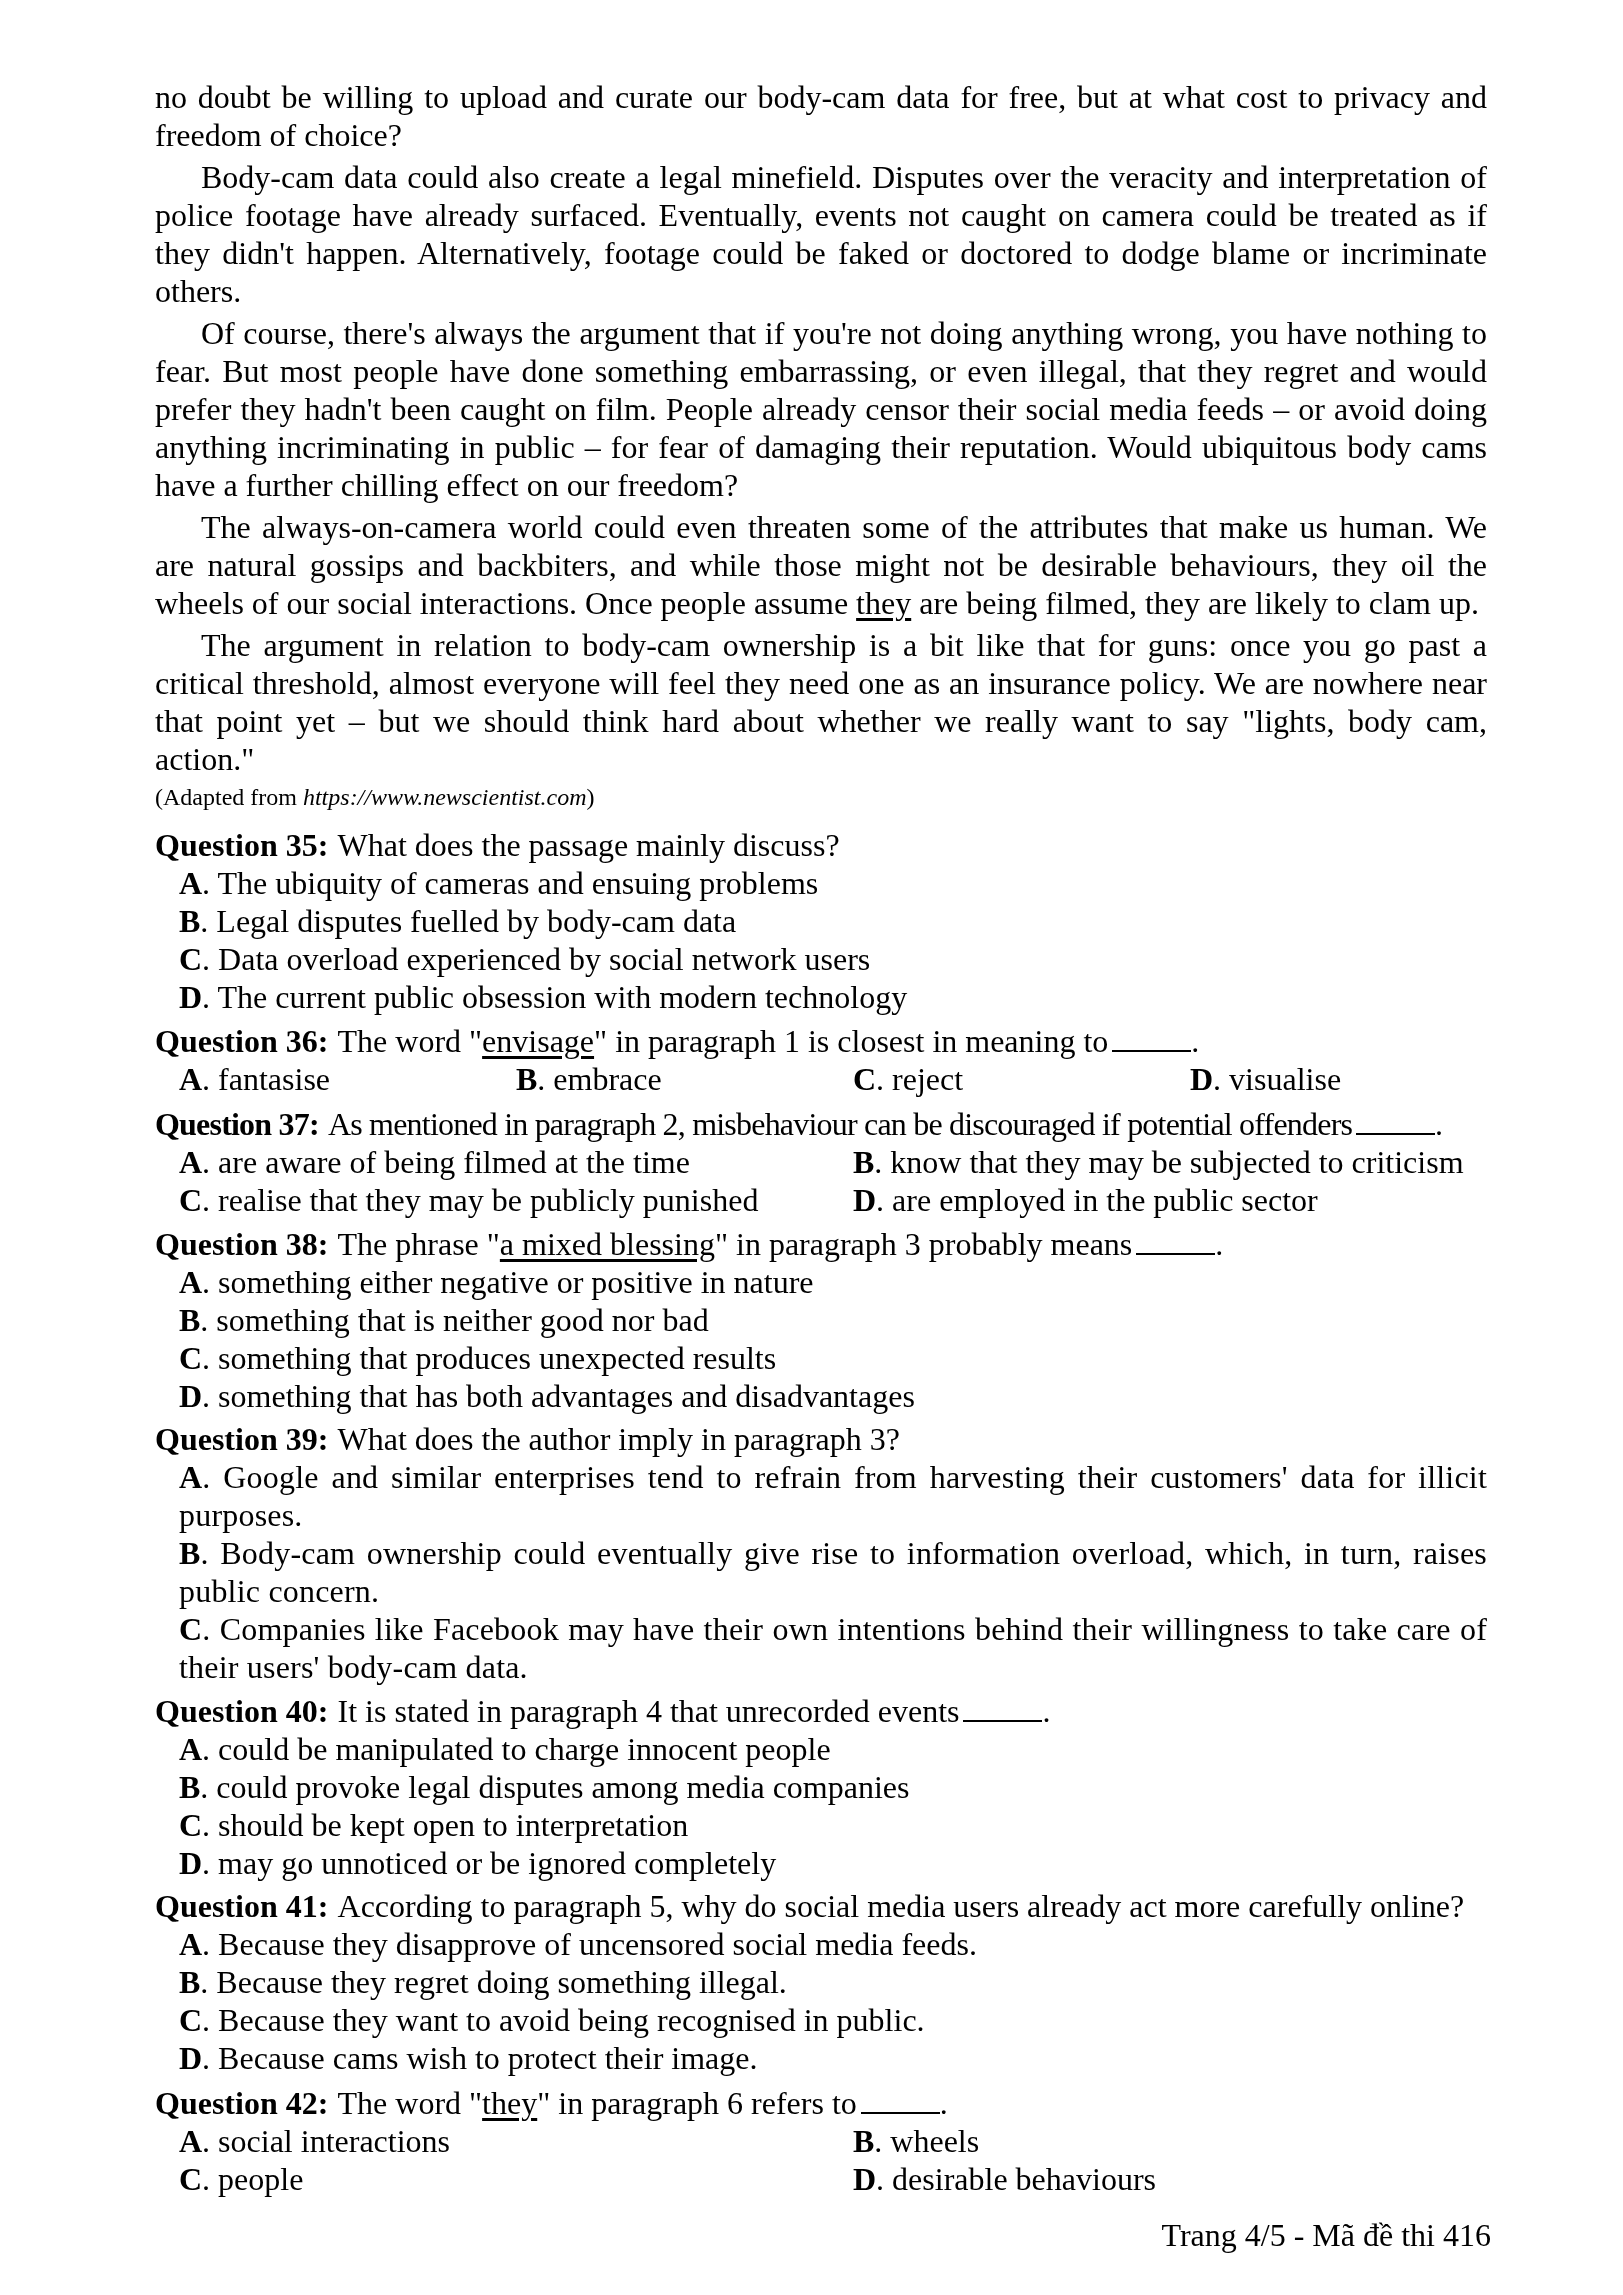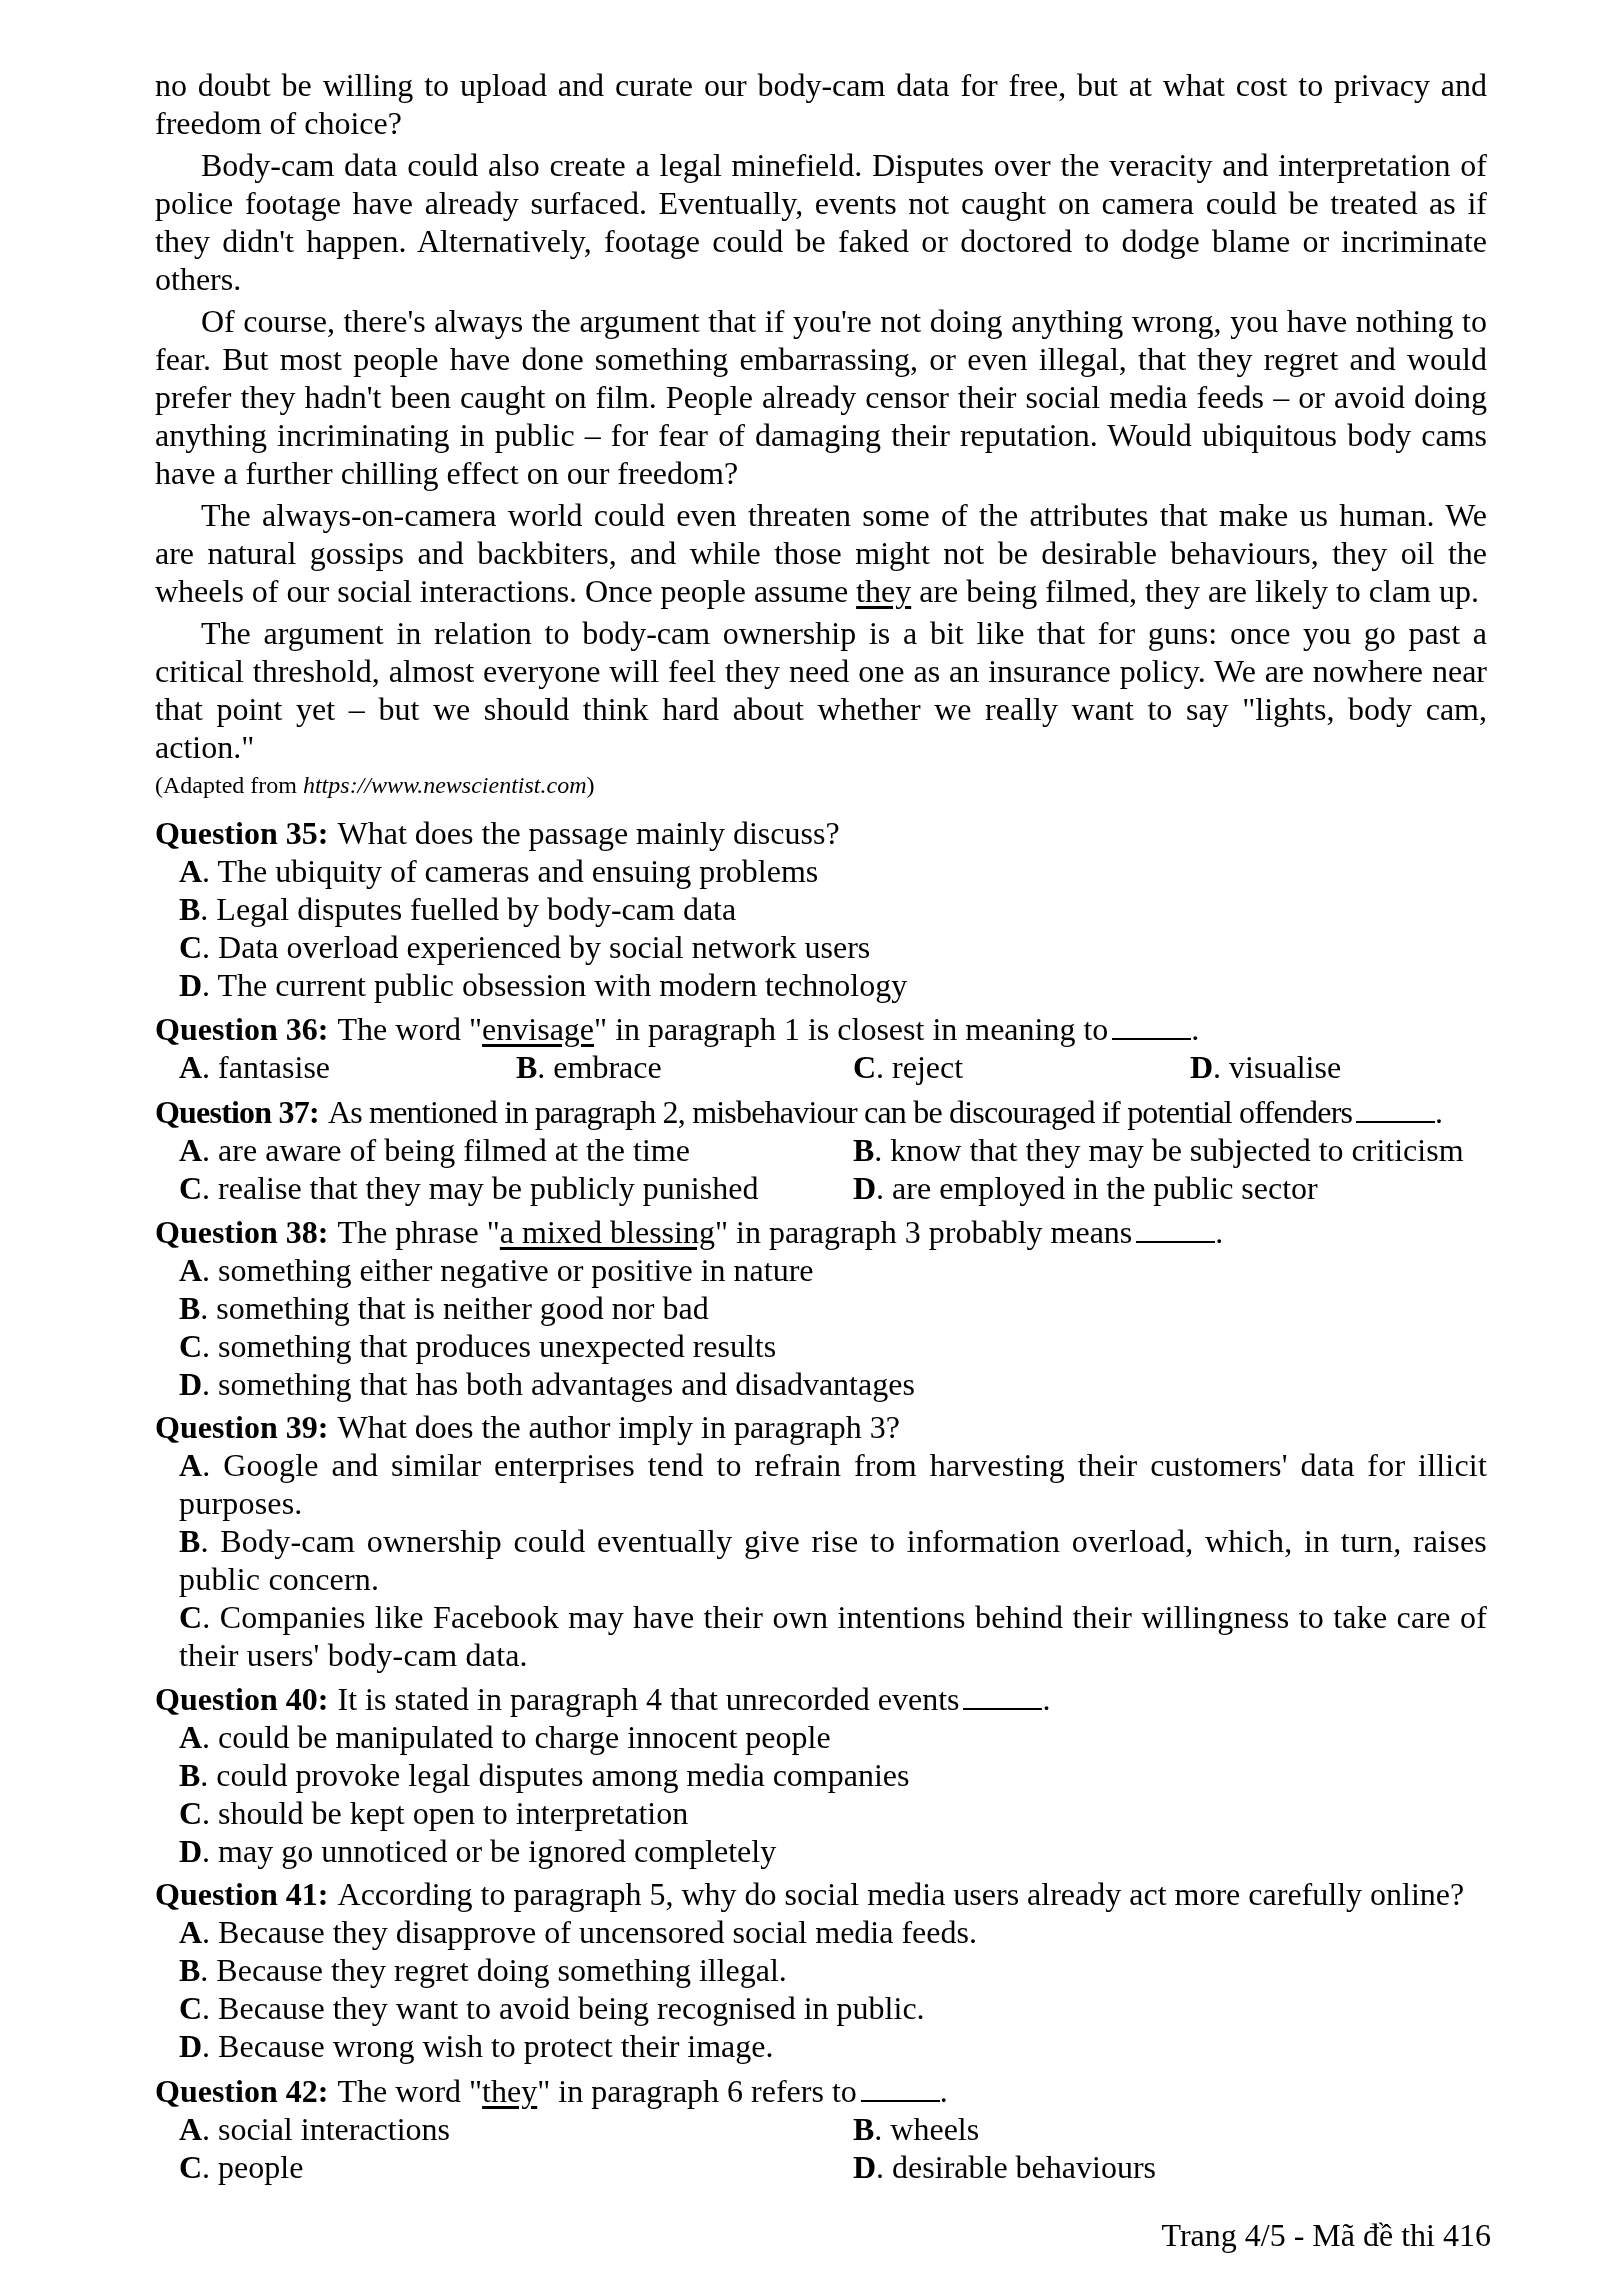--- a/index.html
+++ b/index.html
@@ -2,21 +2,21 @@
 <html style="font-size:10.5px"><head>
 <meta charset="utf-8">
 <style>
   html, body { margin: 0; padding: 0; background: #ffffff; }
   body {
     width: 1623px; height: 2295px; position: relative; overflow: hidden;
     font-family: "Liberation Serif", "DejaVu Serif", serif;
     color: #000000;
   }
   .page {
-    position: absolute; left: 155px; top: 66px; width: 1332px;
+    position: absolute; left: 155px; top: 78px; width: 1332px;
     font-size: 32px; line-height: 38px;
   }
   .para { margin: 0 0 3.9px 0; text-align: justify; }
   .para.indent { text-indent: 46px; }
   .para.first { text-indent: 0; }
   .u-bold { font-weight: normal; text-decoration: underline; text-decoration-thickness: 2.6px; text-underline-offset: 3.9px; }
   .source {
     text-align: left; font-size: 24px; line-height: 33px; margin: 3.9px 0 11.8px 0;
   }
   .source .url { font-style: italic; }
@@ -105,21 +105,21 @@
           <div class="opt"><span class="opt-letter">C</span><span>. </span><span class="opt-text">should be kept open to interpretation</span></div>
           <div class="opt"><span class="opt-letter">D</span><span>. </span><span class="opt-text">may go unnoticed or be ignored completely</span></div>
         </div>
       </div>
       <div class="question q41">
         <p class="q-stem"><span class="q-label">Question 41:</span><span class="q-sep"></span><span>According to paragraph 5, why do social media users already act more carefully online?</span></p>
         <div class="opts one-col">
           <div class="opt"><span class="opt-letter">A</span><span>. </span><span class="opt-text">Because they disapprove of uncensored social media feeds.</span></div>
           <div class="opt"><span class="opt-letter">B</span><span>. </span><span class="opt-text">Because they regret doing something illegal.</span></div>
           <div class="opt"><span class="opt-letter">C</span><span>. </span><span class="opt-text">Because they want to avoid being recognised in public.</span></div>
-          <div class="opt"><span class="opt-letter">D</span><span>. </span><span class="opt-text">Because wrong wish to protect their image.</span></div>
+          <div class="opt"><span class="opt-letter">D</span><span>. </span><span class="opt-text">Because cams wish to protect their image.</span></div>
         </div>
       </div>
       <div class="question q42">
         <p class="q-stem"><span class="q-label">Question 42:</span><span class="q-sep"></span><span>The word "</span><span class="u-bold">they</span><span>" in paragraph 6 refers to</span><span class="blank"></span><span>.</span></p>
         <div class="opts two-col">
           <div class="opt"><span class="opt-letter">A</span><span>. </span><span class="opt-text">social interactions</span></div>
           <div class="opt"><span class="opt-letter">B</span><span>. </span><span class="opt-text">wheels</span></div>
           <div class="opt"><span class="opt-letter">C</span><span>. </span><span class="opt-text">people</span></div>
           <div class="opt"><span class="opt-letter">D</span><span>. </span><span class="opt-text">desirable behaviours</span></div>
         </div>

